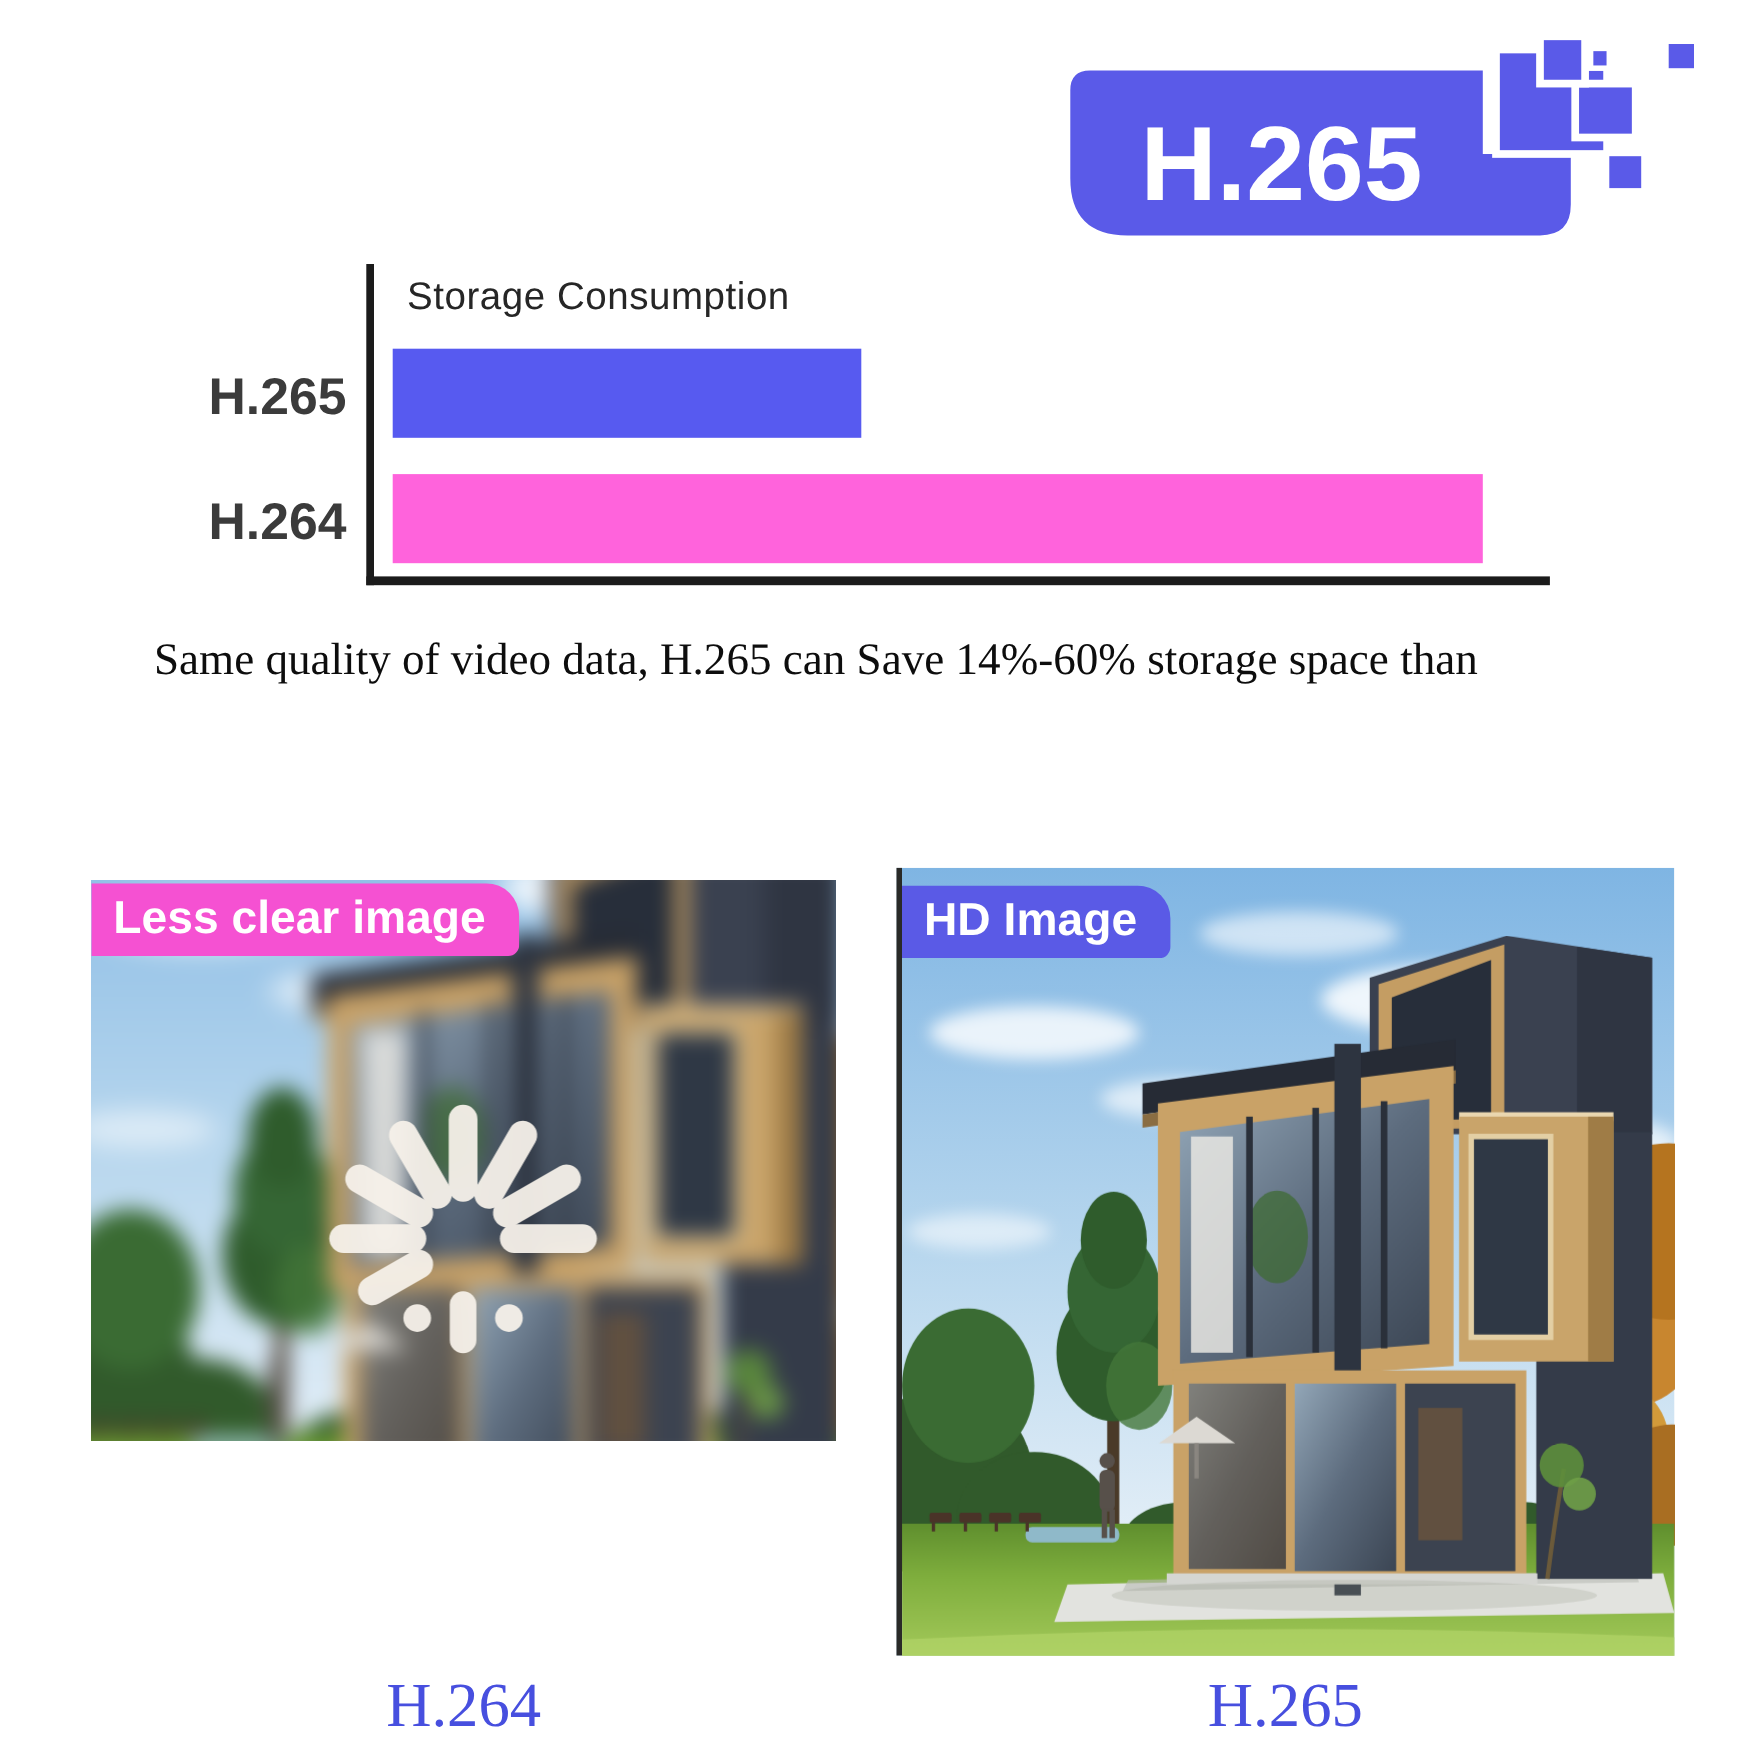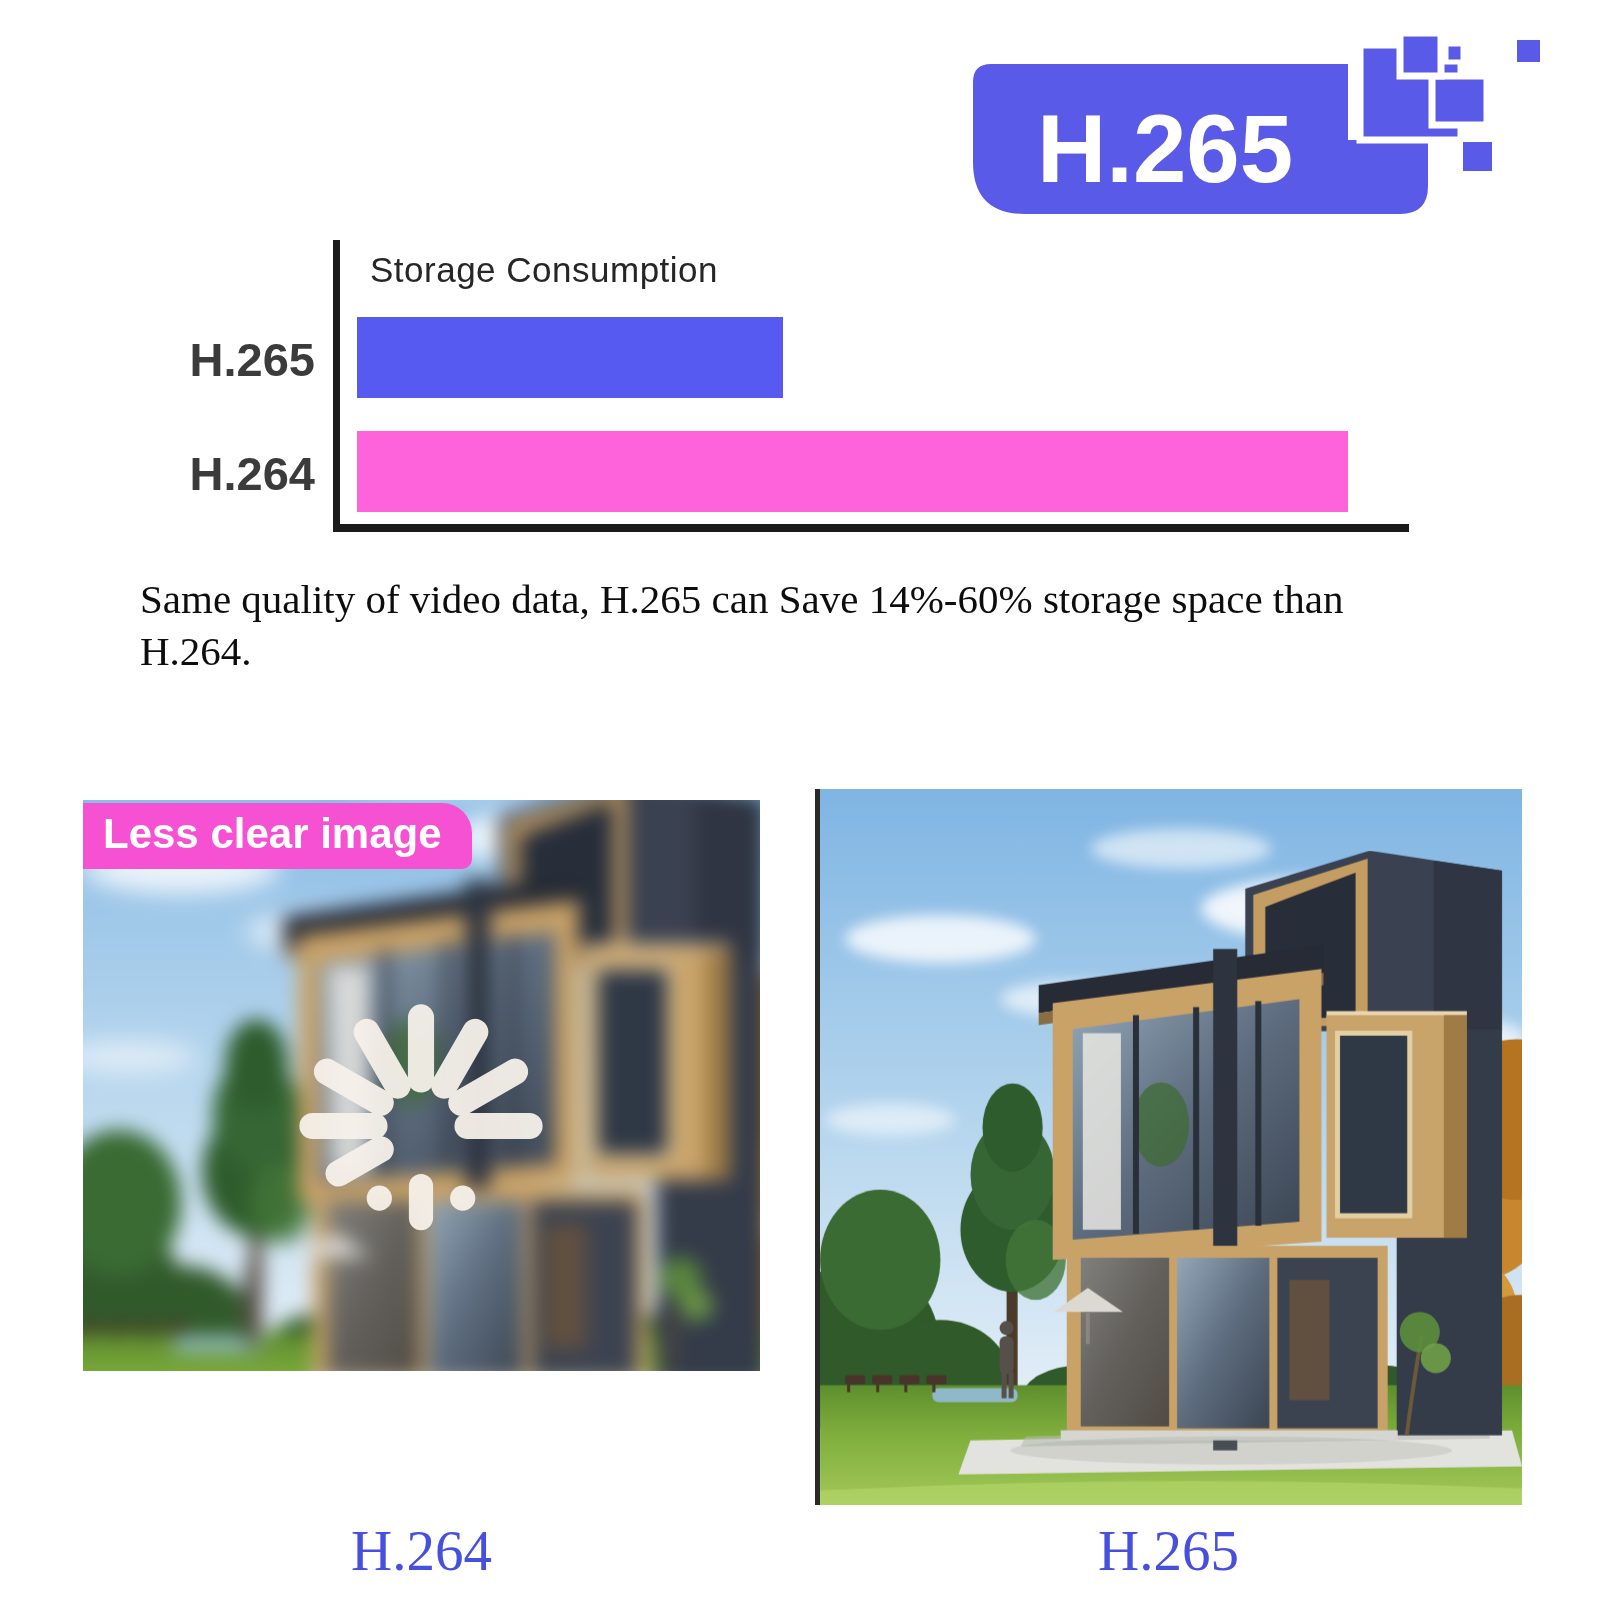--- a/index.html
+++ b/index.html
@@ -20,21 +20,21 @@
   .chart-bar{position:absolute;left:357px;height:81px;}
   .chart-bar.b1{top:317px;background:#575af0;}
   .chart-bar.b2{top:431px;background:#ff63dc;}
 
   
   .desc{position:absolute;left:140px;top:573px;width:1300px;
         font-family:"Liberation Serif",serif;font-size:41px;color:#0d0d0d;line-height:52px;}
 
   
   .photo{position:absolute;overflow:hidden;background:#bcd6ec;}
-  .photo.left{left:83px;top:800px;width:677px;height:571px;}
+  .photo.left{left:83px;top:800px;width:677px;height:510px;}
   .photo.right{left:815px;top:789px;width:702px;height:716px;border-left:5px solid #2a2a28;}
   .photo svg.scene{position:absolute;left:0;top:0;width:100%;height:100%;}
   .photo.left svg.scene{filter:blur(9px);transform:scale(1.08);}
   .badge{position:absolute;color:#fff;font-weight:bold;font-size:42px;
          padding:10px 30px 14px 20px;border-radius:0 30px 10px 0;line-height:1;}
   .badge.pink{left:0;top:3px;background:#f551d2;}
   .badge.blue{left:0;top:16px;background:#5a5ae6;}
   .spinner{position:absolute;left:212px;top:200px;width:252px;height:252px;}
   .caption{position:absolute;top:1518px;text-align:center;
            font-family:"Liberation Serif",serif;font-size:57px;color:#474fdf;}
@@ -64,21 +64,20 @@
     <div class="axis-y"></div>
     <div class="axis-x"></div>
     <div class="bar-label l1">H.265</div>
     <div class="bar-label l2">H.264</div>
     <div class="chart-bar b1" style="width: 426px; background: rgb(87, 90, 240);"></div>
     <div class="chart-bar b2" style="width: 991px; background: rgb(255, 99, 220);"></div>
   </div>
 
   <div class="desc">
     <div>Same quality of video data, H.265 can Save 14%-60% storage space than</div>
-    <div>H.264.</div>
   </div>
 
   <svg width="0" height="0" style="position:absolute" aria-hidden="true">
     <defs>
       <linearGradient id="skyG" x1="0" y1="0" x2="0" y2="1">
         <stop offset="0" stop-color="#7fb5e3"></stop>
           <stop offset="0.55" stop-color="#b8d7ee"></stop>
           <stop offset="1" stop-color="#e8f1f8"></stop>
       </linearGradient>
       <linearGradient id="grassG" x1="0" y1="0" x2="0" y2="1">
@@ -224,18 +223,19 @@
         <circle cx="-43" cy="74.5" r="13"></circle>
       </g>
     </svg>
     <div class="badge pink" style="background: rgb(245, 81, 210);">Less clear image</div>
   </div>
 
   <div class="photo right">
     <svg class="scene" viewBox="0 0 700 715" preserveAspectRatio="xMidYMid slice">
       <use href="#house-scene"></use>
     </svg>
+    <div class="badge blue" style="background: rgb(90, 90, 230);">HD Image</div>
   </div>
 
   <div class="caption c1" style="color: rgb(71, 79, 223);">H.264</div>
   <div class="caption c2" style="color: rgb(71, 79, 223);">H.265</div>
 
 </div>
 
 </body></html>

